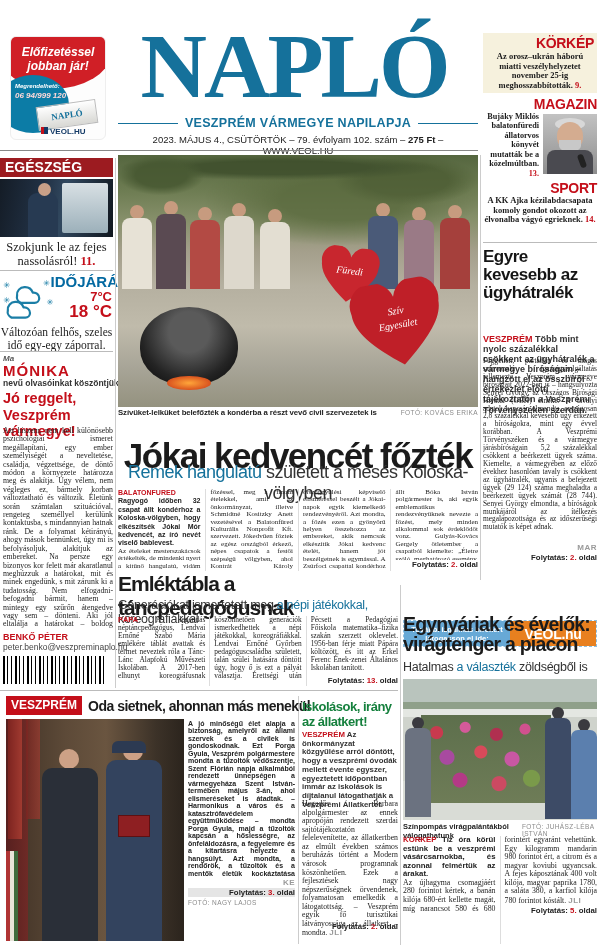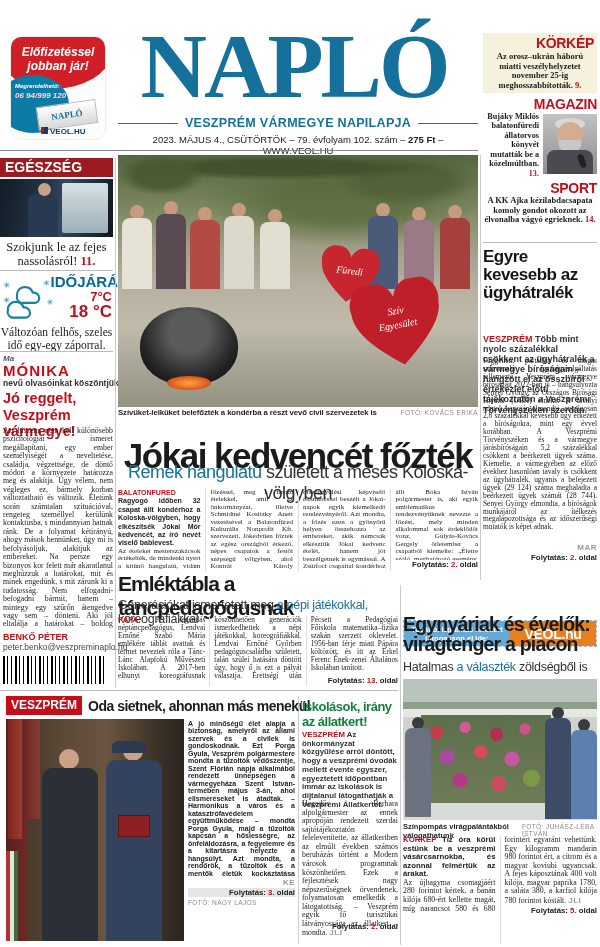--- a/index.html
+++ b/index.html
@@ -3,21 +3,21 @@
 <meta charset="utf-8">
 <style>
   html,body{margin:0;padding:0;background:#9a9a9a;}
   .sheet{position:relative;width:600px;height:947px;background:#fff;overflow:hidden;
          font-family:"Liberation Serif",serif;color:#1c1c1c;}
   .abs{position:absolute;}
   .red{color:#c40f1a;}
   .teal{color:#15719b;}
   .divider{border:0;}
   
-  .ad{left:10px;top:36px;width:94px;height:102px;background:#fdfdfd;border:1px solid #eee;border-radius:11px;overflow:hidden;}
+  .ad{left:10px;top:36px;width:94px;height:102px;background:#fdfdfd;border:1px solid #eee;border-radius:6px;overflow:hidden;}
   .ad-red{position:absolute;left:-8px;top:-14px;width:108px;height:66px;background:#d01f26;border-radius:0 0 55% 45%;}
   .ad-l1,.ad-l2{position:absolute;width:100%;text-align:center;color:#fff;font:italic bold 12px "Liberation Sans",sans-serif;}
   .ad-l1{top:8px;} .ad-l2{top:22px;}
   .ad-teal{position:absolute;left:-14px;top:38px;width:72px;height:58px;background:#0c7ca6;border-radius:50%;}
   .ad-order{position:absolute;left:4px;top:46px;color:#fff;font:italic bold 6px "Liberation Sans",sans-serif;}
   .ad-phone{position:absolute;left:4px;top:54px;color:#ffd9d9;font:italic bold 8px "Liberation Sans",sans-serif;}
   .ad-paper{position:absolute;left:26px;top:66px;width:58px;height:22px;background:linear-gradient(#fff,#d8d8d4);border:1px solid #bbb;transform:rotate(-8deg);text-align:center;}
   .ad-paper span{font:bold 9px "Liberation Serif",serif;color:#15719b;}
   .ad-veol{position:absolute;left:30px;top:90px;font:bold 8px "Liberation Sans",sans-serif;color:#143a66;}
   .ad-veol::before{content:"";display:inline-block;width:7px;height:7px;background:linear-gradient(90deg,#c40f1a 50%,#143a66 50%);margin-right:2px;}

